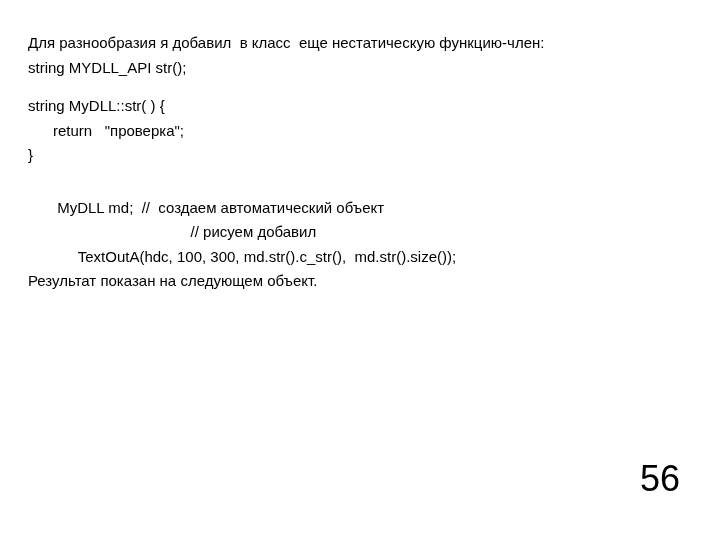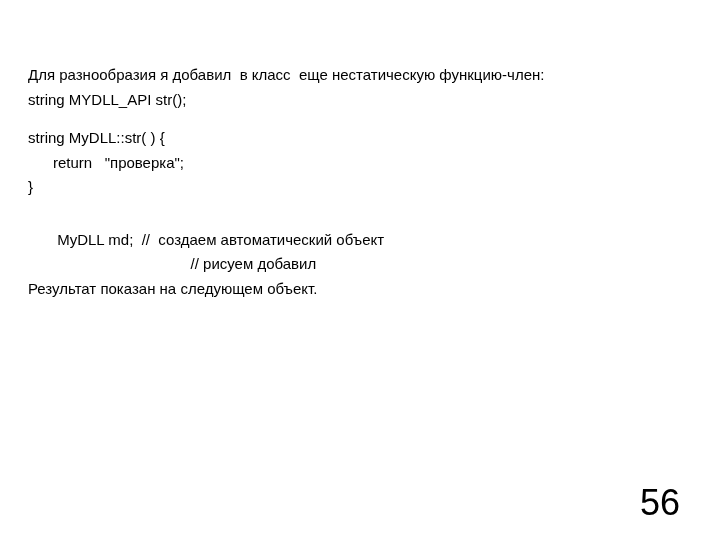--- a/index.html
+++ b/index.html
@@ -8,48 +8,49 @@
     width: 720px;
     height: 540px;
     background: #ffffff;
     font-family: Arial, Helvetica, sans-serif;
     font-size: 15px;
     color: #000;
     position: relative;
     box-sizing: border-box;
   }
   .content {
-    padding: 64px 28px 0 28px;
+    padding: 32px 28px 0 28px;
     line-height: 1.5;
   }
   .line {
     margin: 0 0 2px 0;
     white-space: pre;
   }
   .gap {
     height: 14px;
   }
   .pagenum {
     position: absolute;
     right: 40px;
-    bottom: 16px;
+    bottom: 40px;
     font-size: 36px;
     color: #000;
   }
 </style>
 </head>
 <body>
 
 <div class="content">
   <p class="line">Для разнообразия я добавил  в класс  еще нестатическую функцию-член:</p>
   <p class="line">string MYDLL_API str();</p>
   <div class="gap"></div>
   <p class="line">string MyDLL::str( ) {</p>
   <p class="line">      return   "проверка";</p>
   <p class="line">}</p>
   <div class="gap"></div>
   <div class="gap"></div>
   <p class="line">       MyDLL md;  //  создаем автоматический объект</p>
   <p class="line">                                       // рисуем добавил</p>
+  <p class="line">            TextOutA(hdc, 100, 300, md.str().c_str(),  md.str().size());</p>
   <p class="line">Результат показан на следующем объект.</p>
 </div>
 
 <div class="pagenum">56</div>
 
 </body></html>

